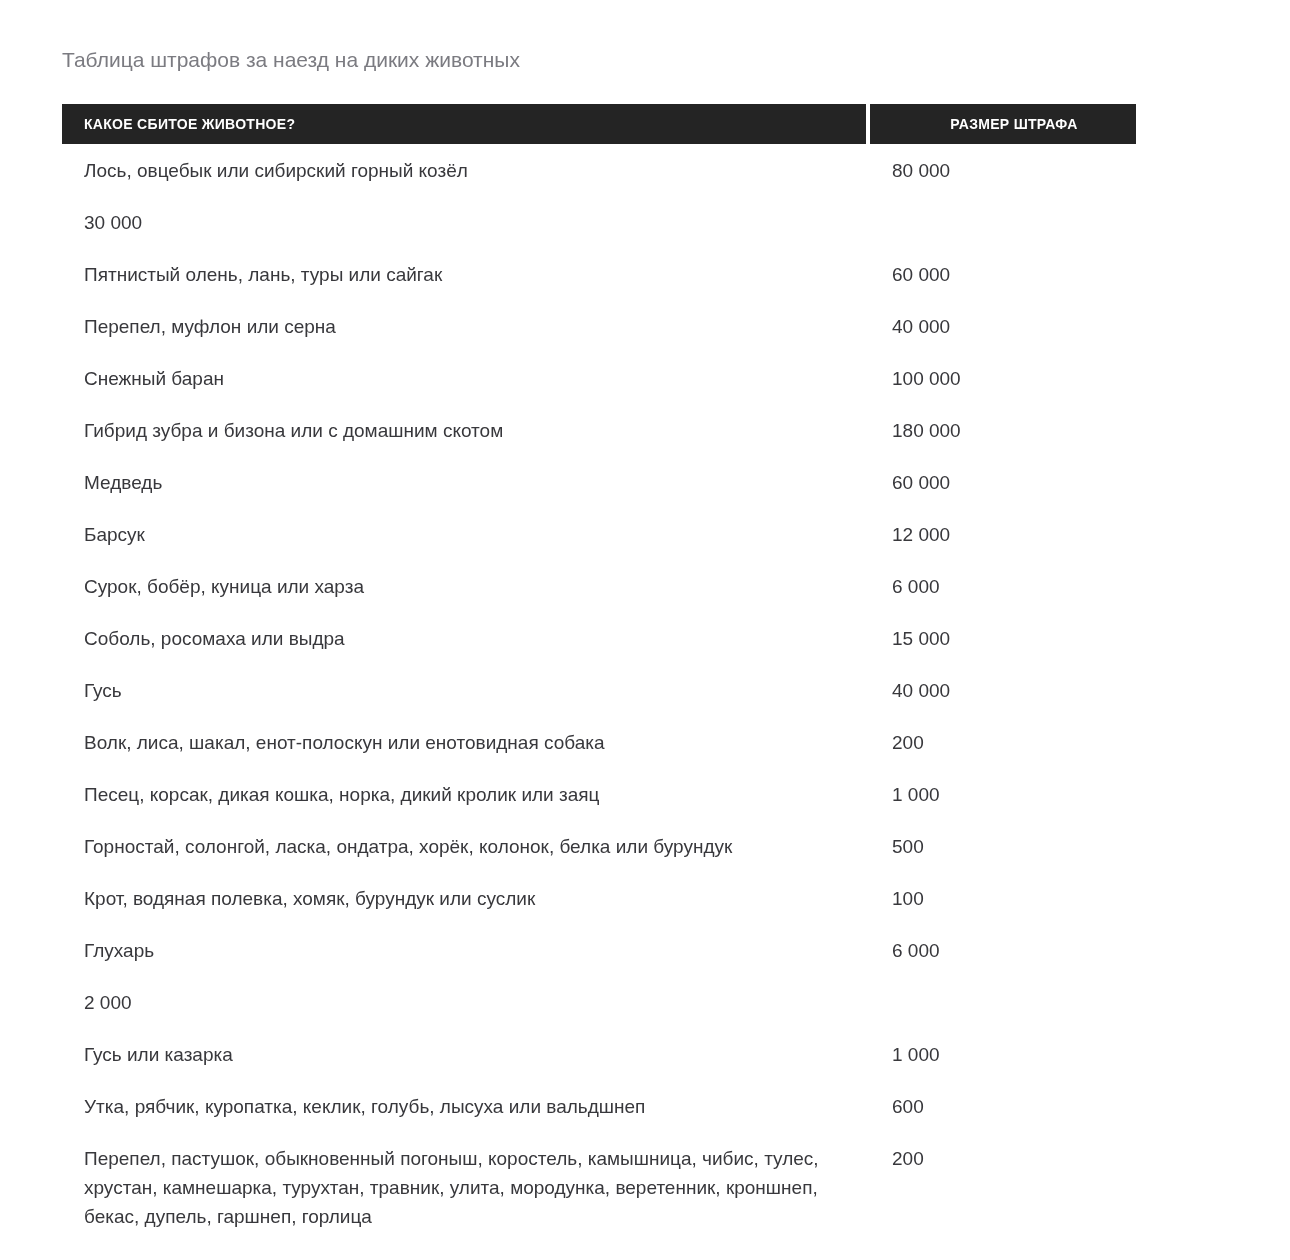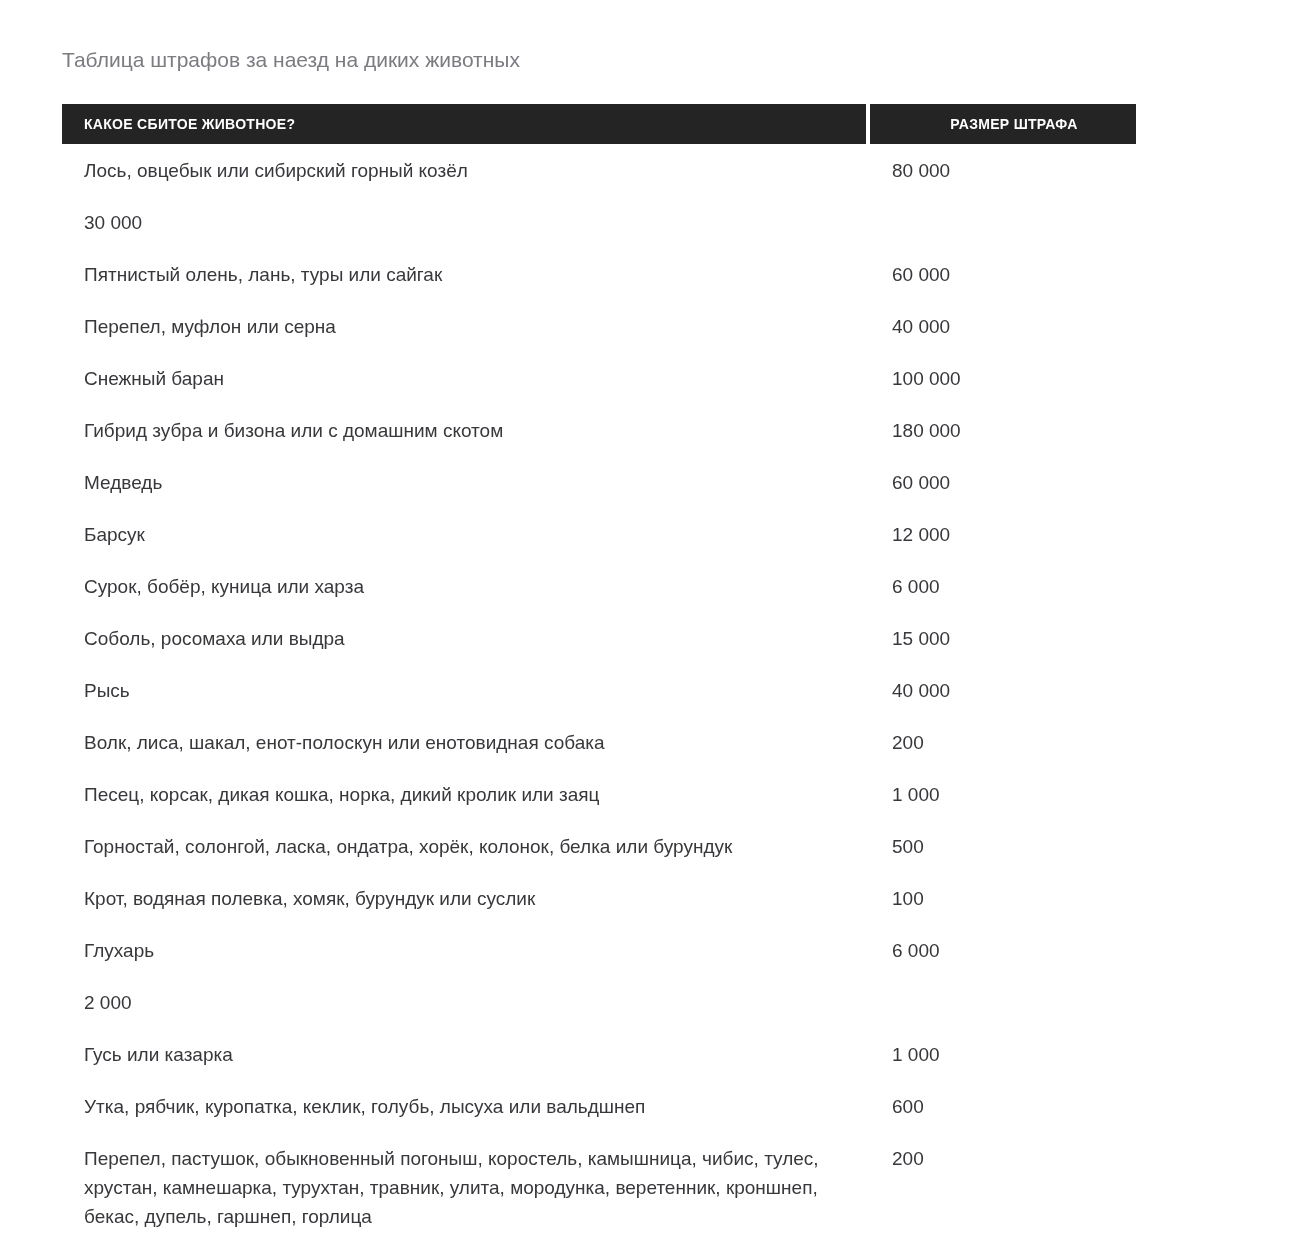--- a/index.html
+++ b/index.html
@@ -124,21 +124,21 @@
     <div class="td td-animal">Сурок, бобёр, куница или харза</div>
     <div class="td td-fine">6 000</div>
   </div>
 
   <div class="tr">
     <div class="td td-animal">Соболь, росомаха или выдра</div>
     <div class="td td-fine">15 000</div>
   </div>
 
   <div class="tr">
-    <div class="td td-animal">Рысь</div>
+    <div class="td td-animal">Гусь</div>
     <div class="td td-fine">40 000</div>
   </div>
 
   <div class="tr">
     <div class="td td-animal">Волк, лиса, шакал, енот-полоскун или енотовидная собака</div>
     <div class="td td-fine">200</div>
   </div>
 
   <div class="tr">
     <div class="td td-animal">Песец, корсак, дикая кошка, норка, дикий кролик или заяц</div>

